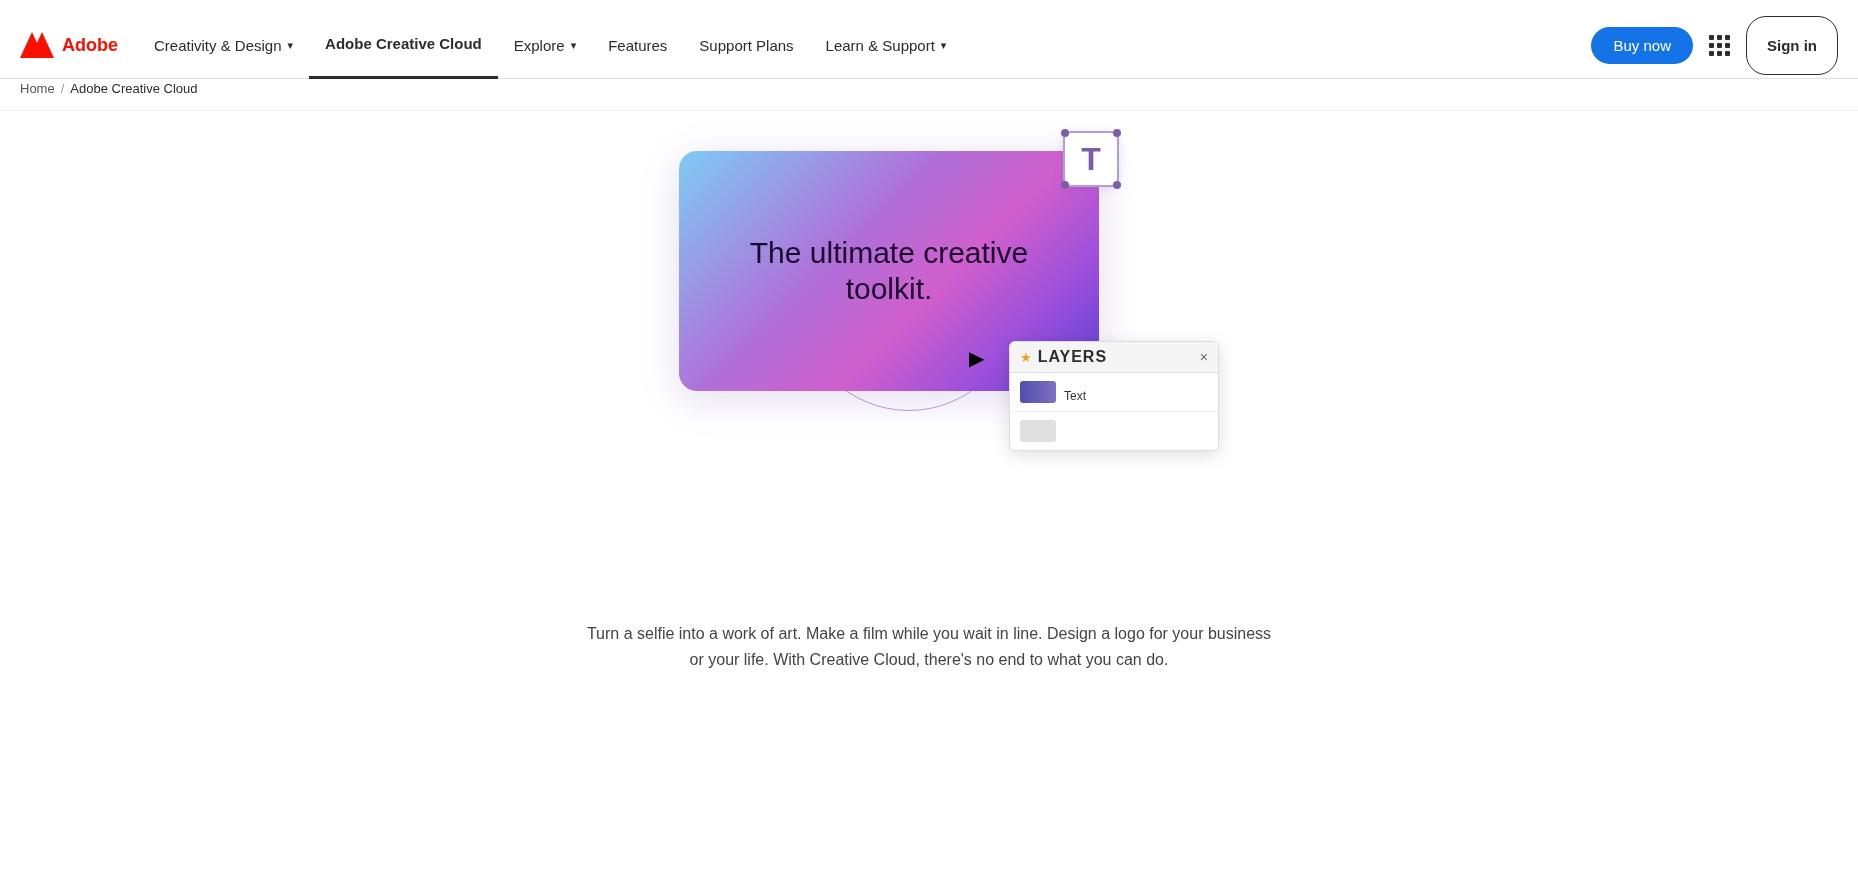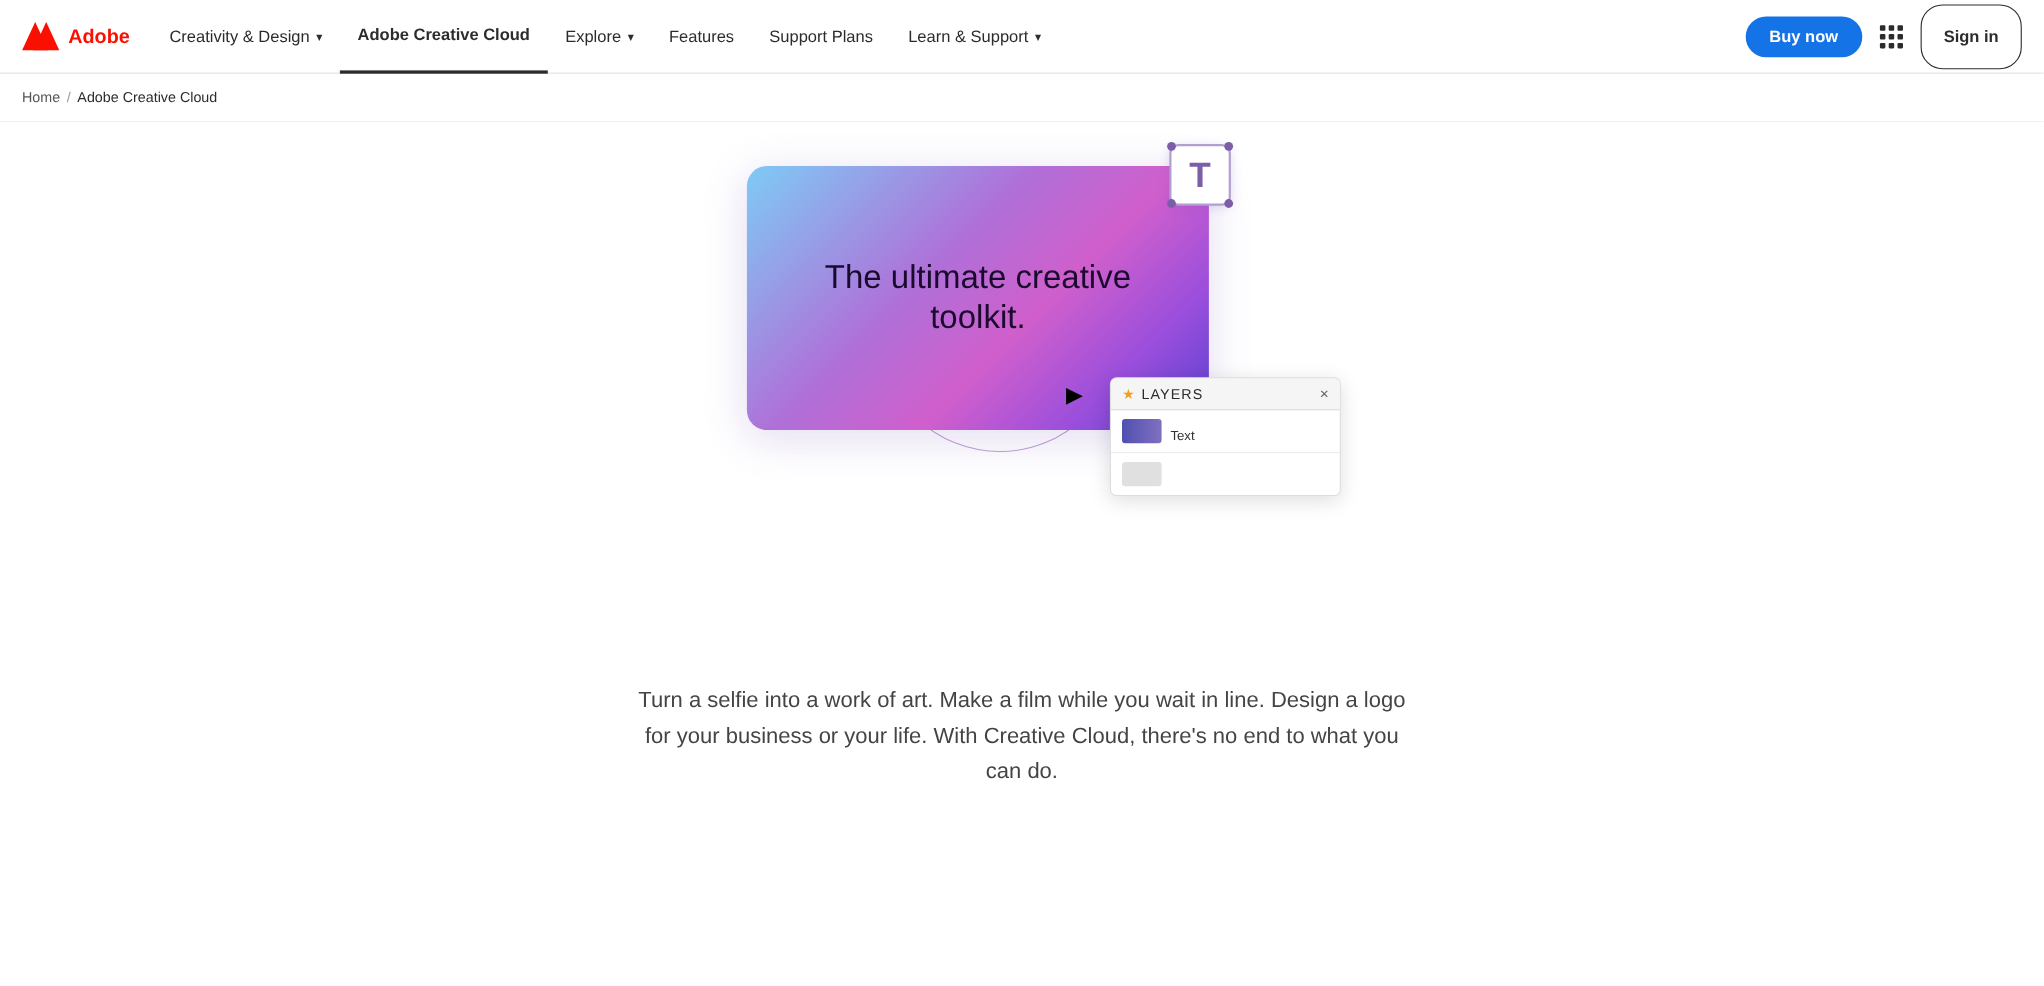--- a/index.html
+++ b/index.html
@@ -6,21 +6,21 @@
     body { font-family: 'Adobe Clean', Arial, sans-serif; background: #fff; overflow-x: hidden; }
 
     
     nav {
       display: flex;
       align-items: center;
       height: 67px;
       border-bottom: 1px solid #e1e1e1;
       padding: 0 20px;
       position: sticky;
-      top: 0;
+      top: 12px;
       background: #fff;
       z-index: 100;
     }
     .nav-logo {
       display: flex;
       align-items: center;
       gap: 8px;
       margin-right: 20px;
       flex-shrink: 0;
     }
@@ -70,21 +70,21 @@
       background: #2c2c2c;
       border-radius: 1px;
     }
     .btn-buy-now {
       background: #1473e6;
       color: #fff;
       border: none;
       border-radius: 20px;
       padding: 10px 22px;
       font-size: 15px;
-      font-weight: 700;
+      font-weight: 400;
       cursor: pointer;
       white-space: nowrap;
     }
     .btn-sign-in {
       font-size: 15px;
       color: #2c2c2c;
       background: none;
       border: 1.5px solid #2c2c2c;
       border-radius: 20px;
       padding: 20px 20px;
@@ -215,22 +215,22 @@
       background: #f5f5f5;
       border-bottom: 1px solid #ddd;
     }
     .layers-title-row {
       display: flex;
       align-items: center;
       gap: 6px;
     }
     .layers-star { color: #f0a020; font-size: 13px; }
     .layers-title-text {
-      font-size: 13px;
-      font-weight: 400;
+      font-size: 16px;
+      font-weight: 700;
       color: #2c2c2c;
       letter-spacing: 1px;
       text-transform: uppercase;
       text-align: right;
     }
     .layers-close {
       font-size: 14px;
       color: #666;
       cursor: pointer;
     }
@@ -274,21 +274,21 @@
       margin: 0 auto;
     }
     .main-headline {
       font-size: 52px;
       font-weight: 900;
       color: #1a1a1a;
       line-height: 1.15;
       margin-bottom: 24px;
     }
     .main-subtext {
-      font-size: 20px;
+      font-size: 16px;
       color: #444;
       line-height: 1.6;
       max-width: 700px;
       margin: 0 auto 48px;
     }
 
     
     .hero-wrapper {
       position: relative;
       display: flex;

